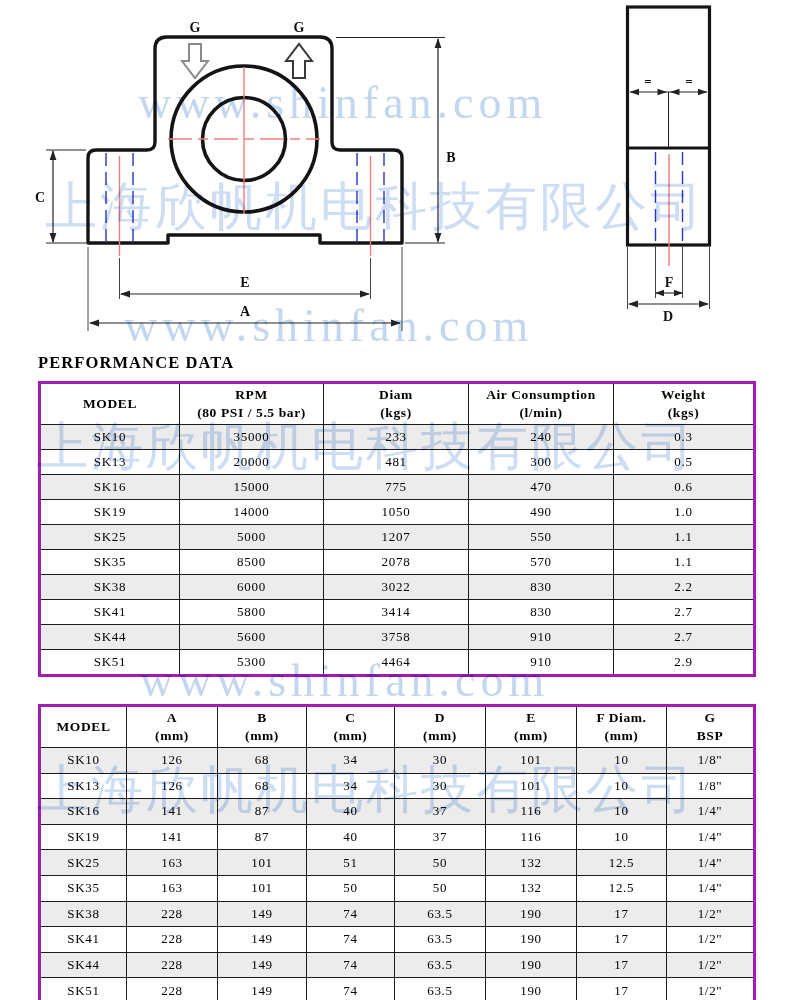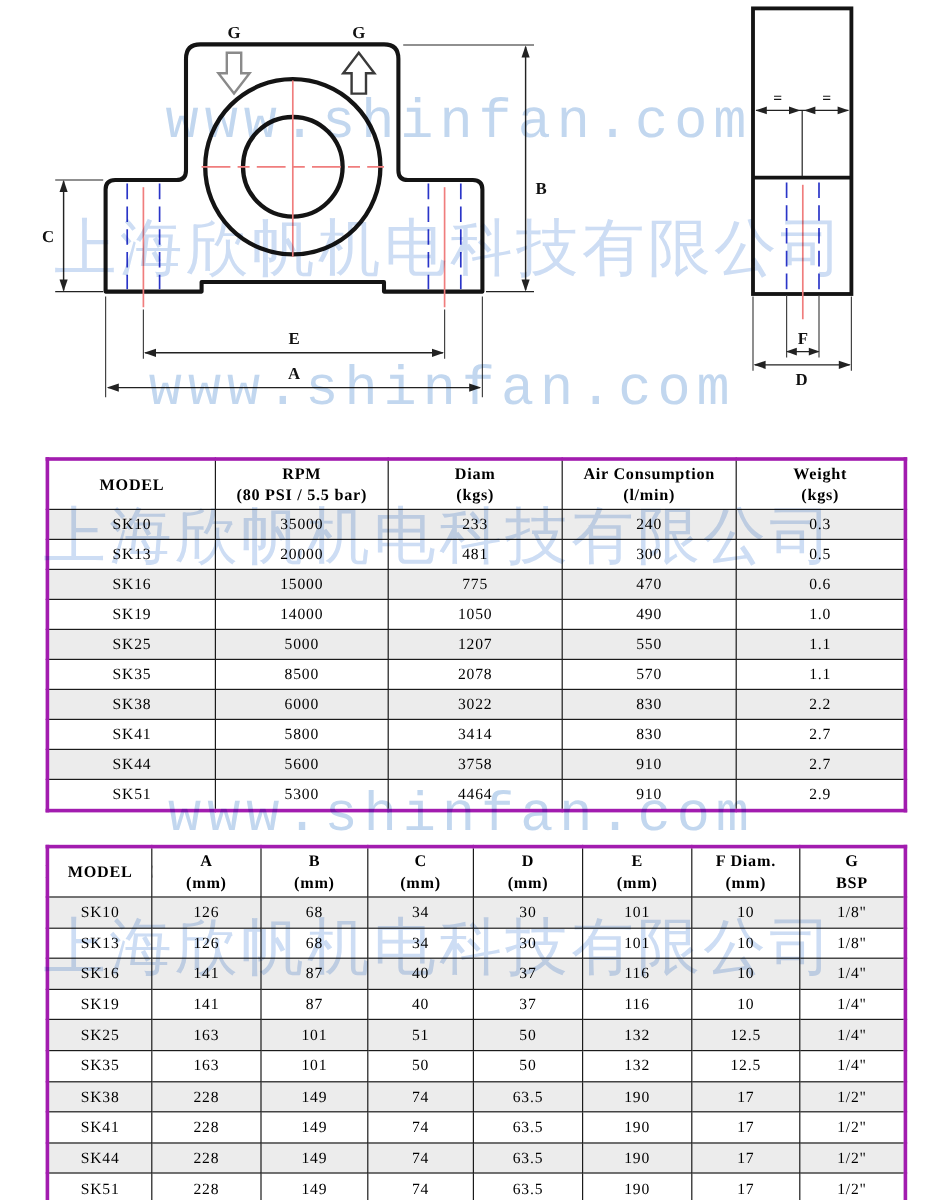--- a/index.html
+++ b/index.html
@@ -4,21 +4,21 @@
 <style>
   html,body{margin:0;padding:0;background:#888;}
   .page{
     position:relative; width:790px; height:1000px; background:#ffffff;
     overflow:hidden; font-family:"Liberation Serif",serif;
     margin:0 auto;
   }
   
   .wm{
     position:absolute; white-space:nowrap; pointer-events:none;
-    font-family:Liberation Mono, monospace; mix-blend-mode:multiply; z-index:9;
+    font-family:Liberation Serif, serif; mix-blend-mode:multiply; z-index:9;
   }
   .wm-url{font-size:46px; letter-spacing:5px; color:#c2d7ef;}
   .wm-cn{font-size:52px; letter-spacing:3px; color:#cdddf4; font-family:"DejaVu Sans",sans-serif;text-align:center;}
   #wm1{left:138px; top:76px;}
   #wm2{left:45px;  top:172px;}
   #wm3{left:124px; top:299px;}
   #wm4{left:36px;  top:412px;}
   #wm5{left:140px; top:654px;}
   #wm6{left:36px;  top:755px;}
   
@@ -141,20 +141,21 @@
 
       <line x1="627.5" y1="247" x2="627.5" y2="309" stroke="#444" stroke-width="1"></line>
       <line x1="709.5" y1="247" x2="709.5" y2="309" stroke="#444" stroke-width="1"></line>
       <line x1="629" y1="304" x2="708" y2="304" stroke="#222" stroke-width="1.1"></line>
       <polygon points="628,304 638,300.6 638,307.4" fill="#222"></polygon>
       <polygon points="709,304 699,300.6 699,307.4" fill="#222"></polygon>
       <text x="668" y="321" font-size="14" text-anchor="middle">D</text>
     </g>
   </svg>
 
+  <h2 class="sec-heading" id="perf-heading">PERFORMANCE DATA</h2>
 
   <table class="tbl" id="perf-table">
     <colgroup>
       <col style="width:140px">
         <col style="width:144px">
         <col style="width:145px">
       <col style="width:145px">
         <col style="width:141px">
     </colgroup>
   <thead>

